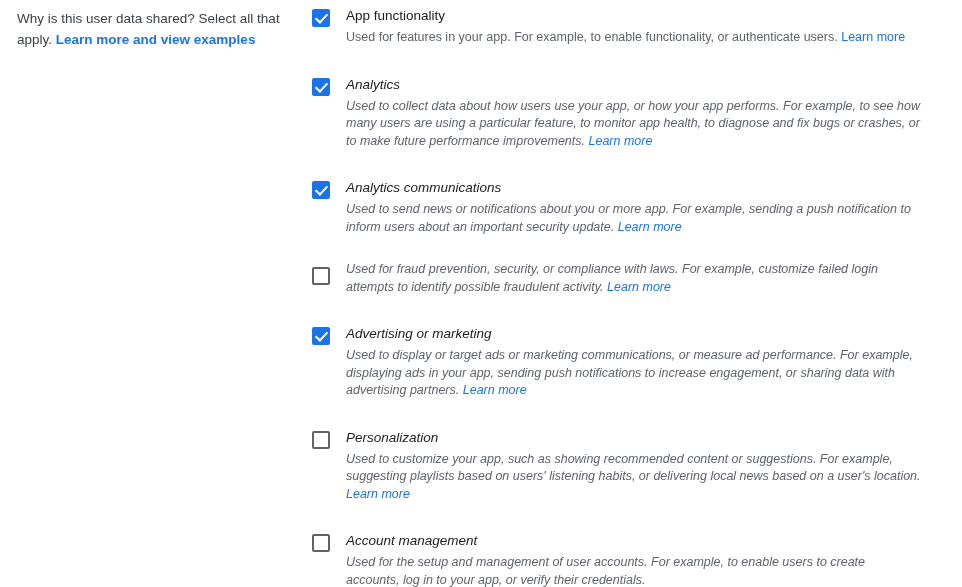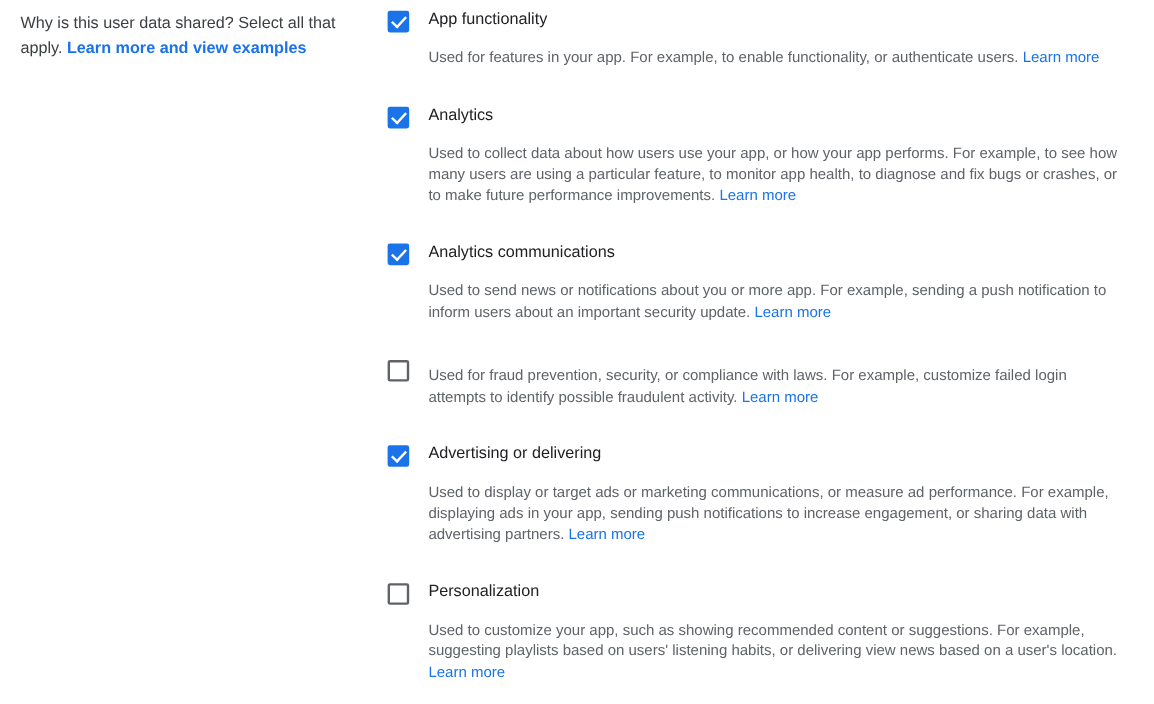--- a/index.html
+++ b/index.html
@@ -44,24 +44,24 @@
   .options-col {
     position: absolute;
     left: 312px;
     top: 0px;
     width: 620px;
   }
   .option-row {
     position: relative;
     display: flex;
     align-items: flex-start;
-    justify-content: flex-end;
   }
   .option-row + .option-row {
     margin-top: 22px;
+    font-style: italic;
   }
 
   .checkbox {
     flex: 0 0 auto;
     width: 18px;
     height: 18px;
     margin-top: 9px;
     box-sizing: border-box;
     border-radius: 2px;
     position: relative;
@@ -95,21 +95,21 @@
     font-size: 13.5px;
     line-height: 20px;
     color: #202124;
     padding-top: 6px;
     cursor: pointer;
   }
   .option-desc {
     font-size: 12.5px;
     line-height: 17.5px;
     color: #5f6368;
-    margin-top: 14px;
+    margin-top: 3px;
   }
   .option-desc .learn-link {
     color: #1a73e8;
     text-decoration: none;
     cursor: pointer;
   }
 </style>
 </head>
 <body>
 
@@ -148,30 +148,30 @@
     <div class="option-row">
       <div class="checkbox unchecked"></div>
       <div class="option-body">
         <div class="option-desc"><span>Used for fraud prevention, security, or compliance with laws. For example, customize failed login attempts to identify possible fraudulent activity.</span> <a class="learn-link">Learn more</a></div>
       </div>
     </div>
 
     <div class="option-row">
       <div class="checkbox checked"></div>
       <div class="option-body">
-        <div class="option-title">Advertising or delivering</div>
+        <div class="option-title">Advertising or marketing</div>
         <div class="option-desc"><span>Used to display or target ads or marketing communications, or measure ad performance. For example, displaying ads in your app, sending push notifications to increase engagement, or sharing data with advertising partners.</span> <a class="learn-link">Learn more</a></div>
       </div>
     </div>
 
     <div class="option-row">
       <div class="checkbox unchecked"></div>
       <div class="option-body">
         <div class="option-title">Personalization</div>
-        <div class="option-desc"><span>Used to customize your app, such as showing recommended content or suggestions. For example, suggesting playlists based on users' listening habits, or delivering view news based on a user's location.</span> <a class="learn-link">Learn more</a></div>
+        <div class="option-desc"><span>Used to customize your app, such as showing recommended content or suggestions. For example, suggesting playlists based on users' listening habits, or delivering local news based on a user's location.</span> <a class="learn-link">Learn more</a></div>
       </div>
     </div>
 
     <div class="option-row">
       <div class="checkbox unchecked"></div>
       <div class="option-body">
         <div class="option-title">Account management</div>
         <div class="option-desc"><span>Used for the setup and management of user accounts. For example, to enable users to create accounts, log in to your app, or verify their credentials.</span> </div>
       </div>
     </div>

